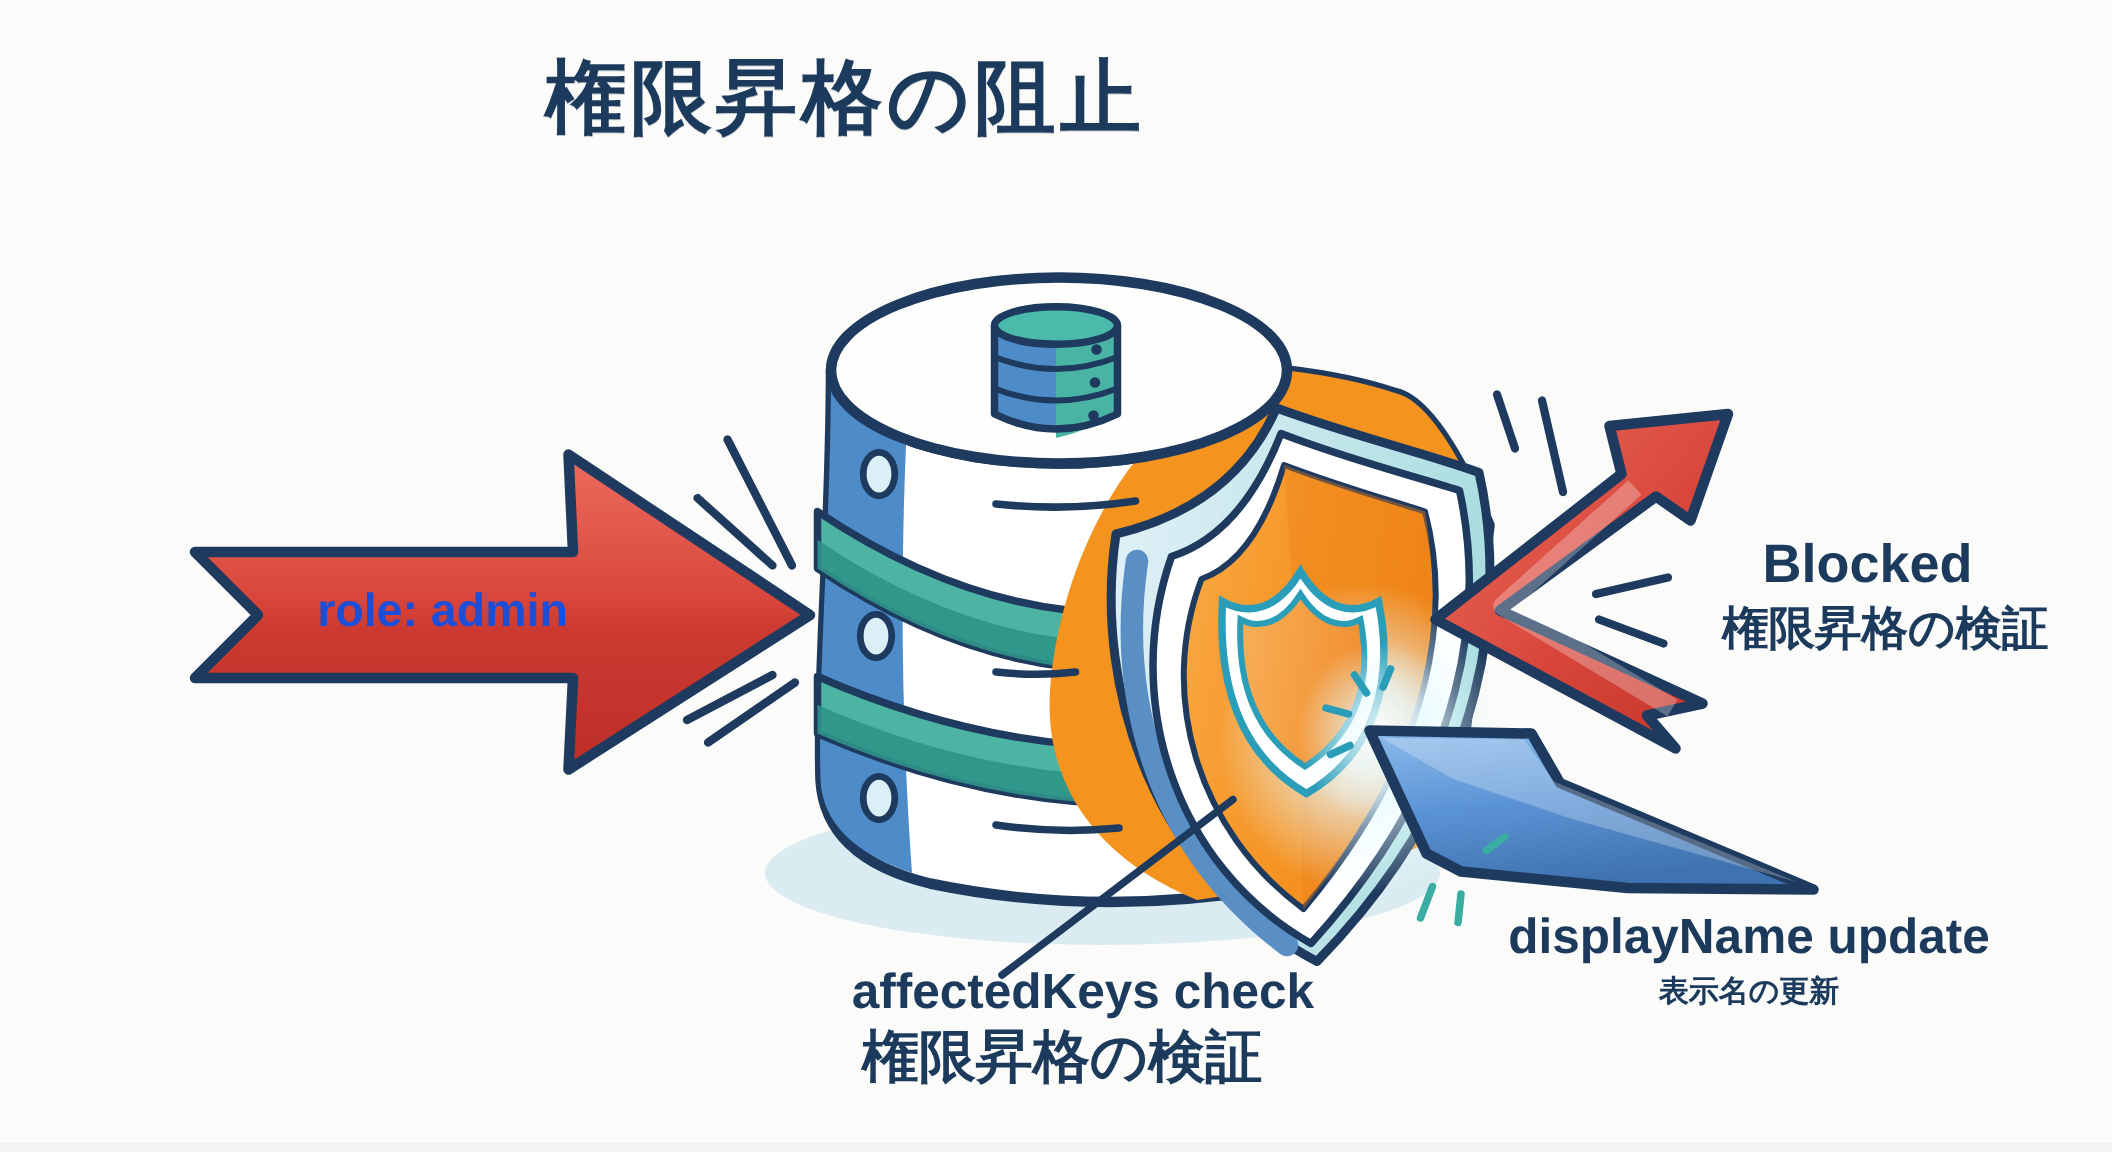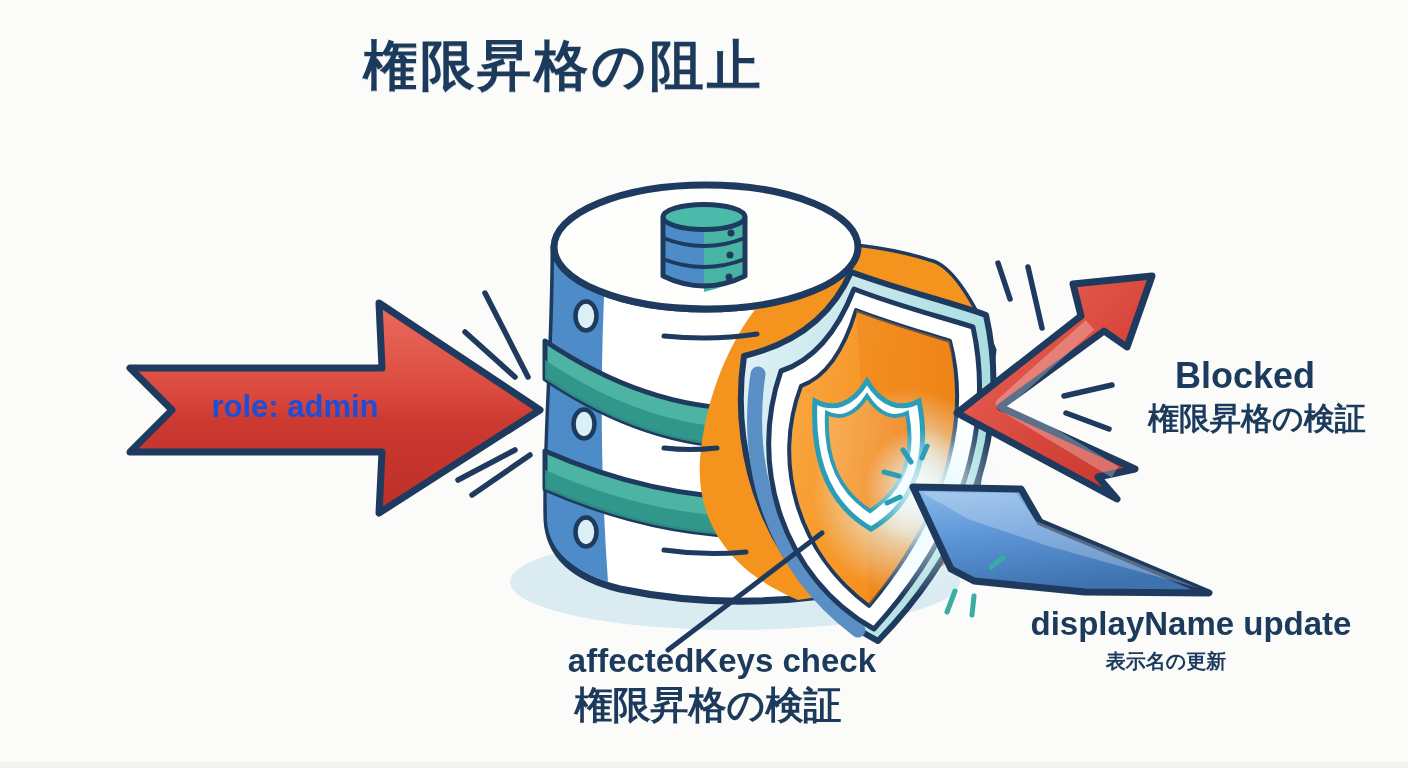--- a/index.html
+++ b/index.html
@@ -6,21 +6,21 @@
   body{font-family:"Liberation Sans","DejaVu Sans",sans-serif;}
   .stage{position:relative;width:1408px;height:768px;background:#fbfbfa;overflow:hidden;}
   .stage svg{position:absolute;left:0;top:0;}
   .t{position:absolute;font-weight:bold;color:#1c3a5c;line-height:1.1;white-space:nowrap;}
   .t.center{text-align:center;}
   #title{left:0;top:36px;width:1127px;text-align:center;font-size:54px;letter-spacing:3px;
          text-shadow:0 1px 0 rgba(20,40,70,.25);}
   #role-label{left:196px;top:390px;width:198px;text-align:center;font-size:31px;color:#1d4ed8;}
   #blocked-en{left:1148px;top:356px;font-size:36px;margin-left:27px;}
   #blocked-ja{left:1148px;top:402px;font-size:31px;}
-  #allowed-en{left:999px;top:606px;width:334px;text-align:center;font-size:33px;margin-left:25px;}
+  #allowed-en{left:999px;top:606px;width:334px;text-align:center;font-size:33px;}
   #allowed-ja{left:999px;top:650px;width:334px;text-align:center;font-size:20px;}
   #check-en{left:540px;top:643px;width:336px;text-align:right;font-size:33px;}
   #check-ja{left:540px;top:685px;width:336px;text-align:center;font-size:38px;}
 </style>
 </head>
 <body>
 
 <div class="stage">
 
 <svg width="1408" height="768" viewBox="0 0 1408 768">

